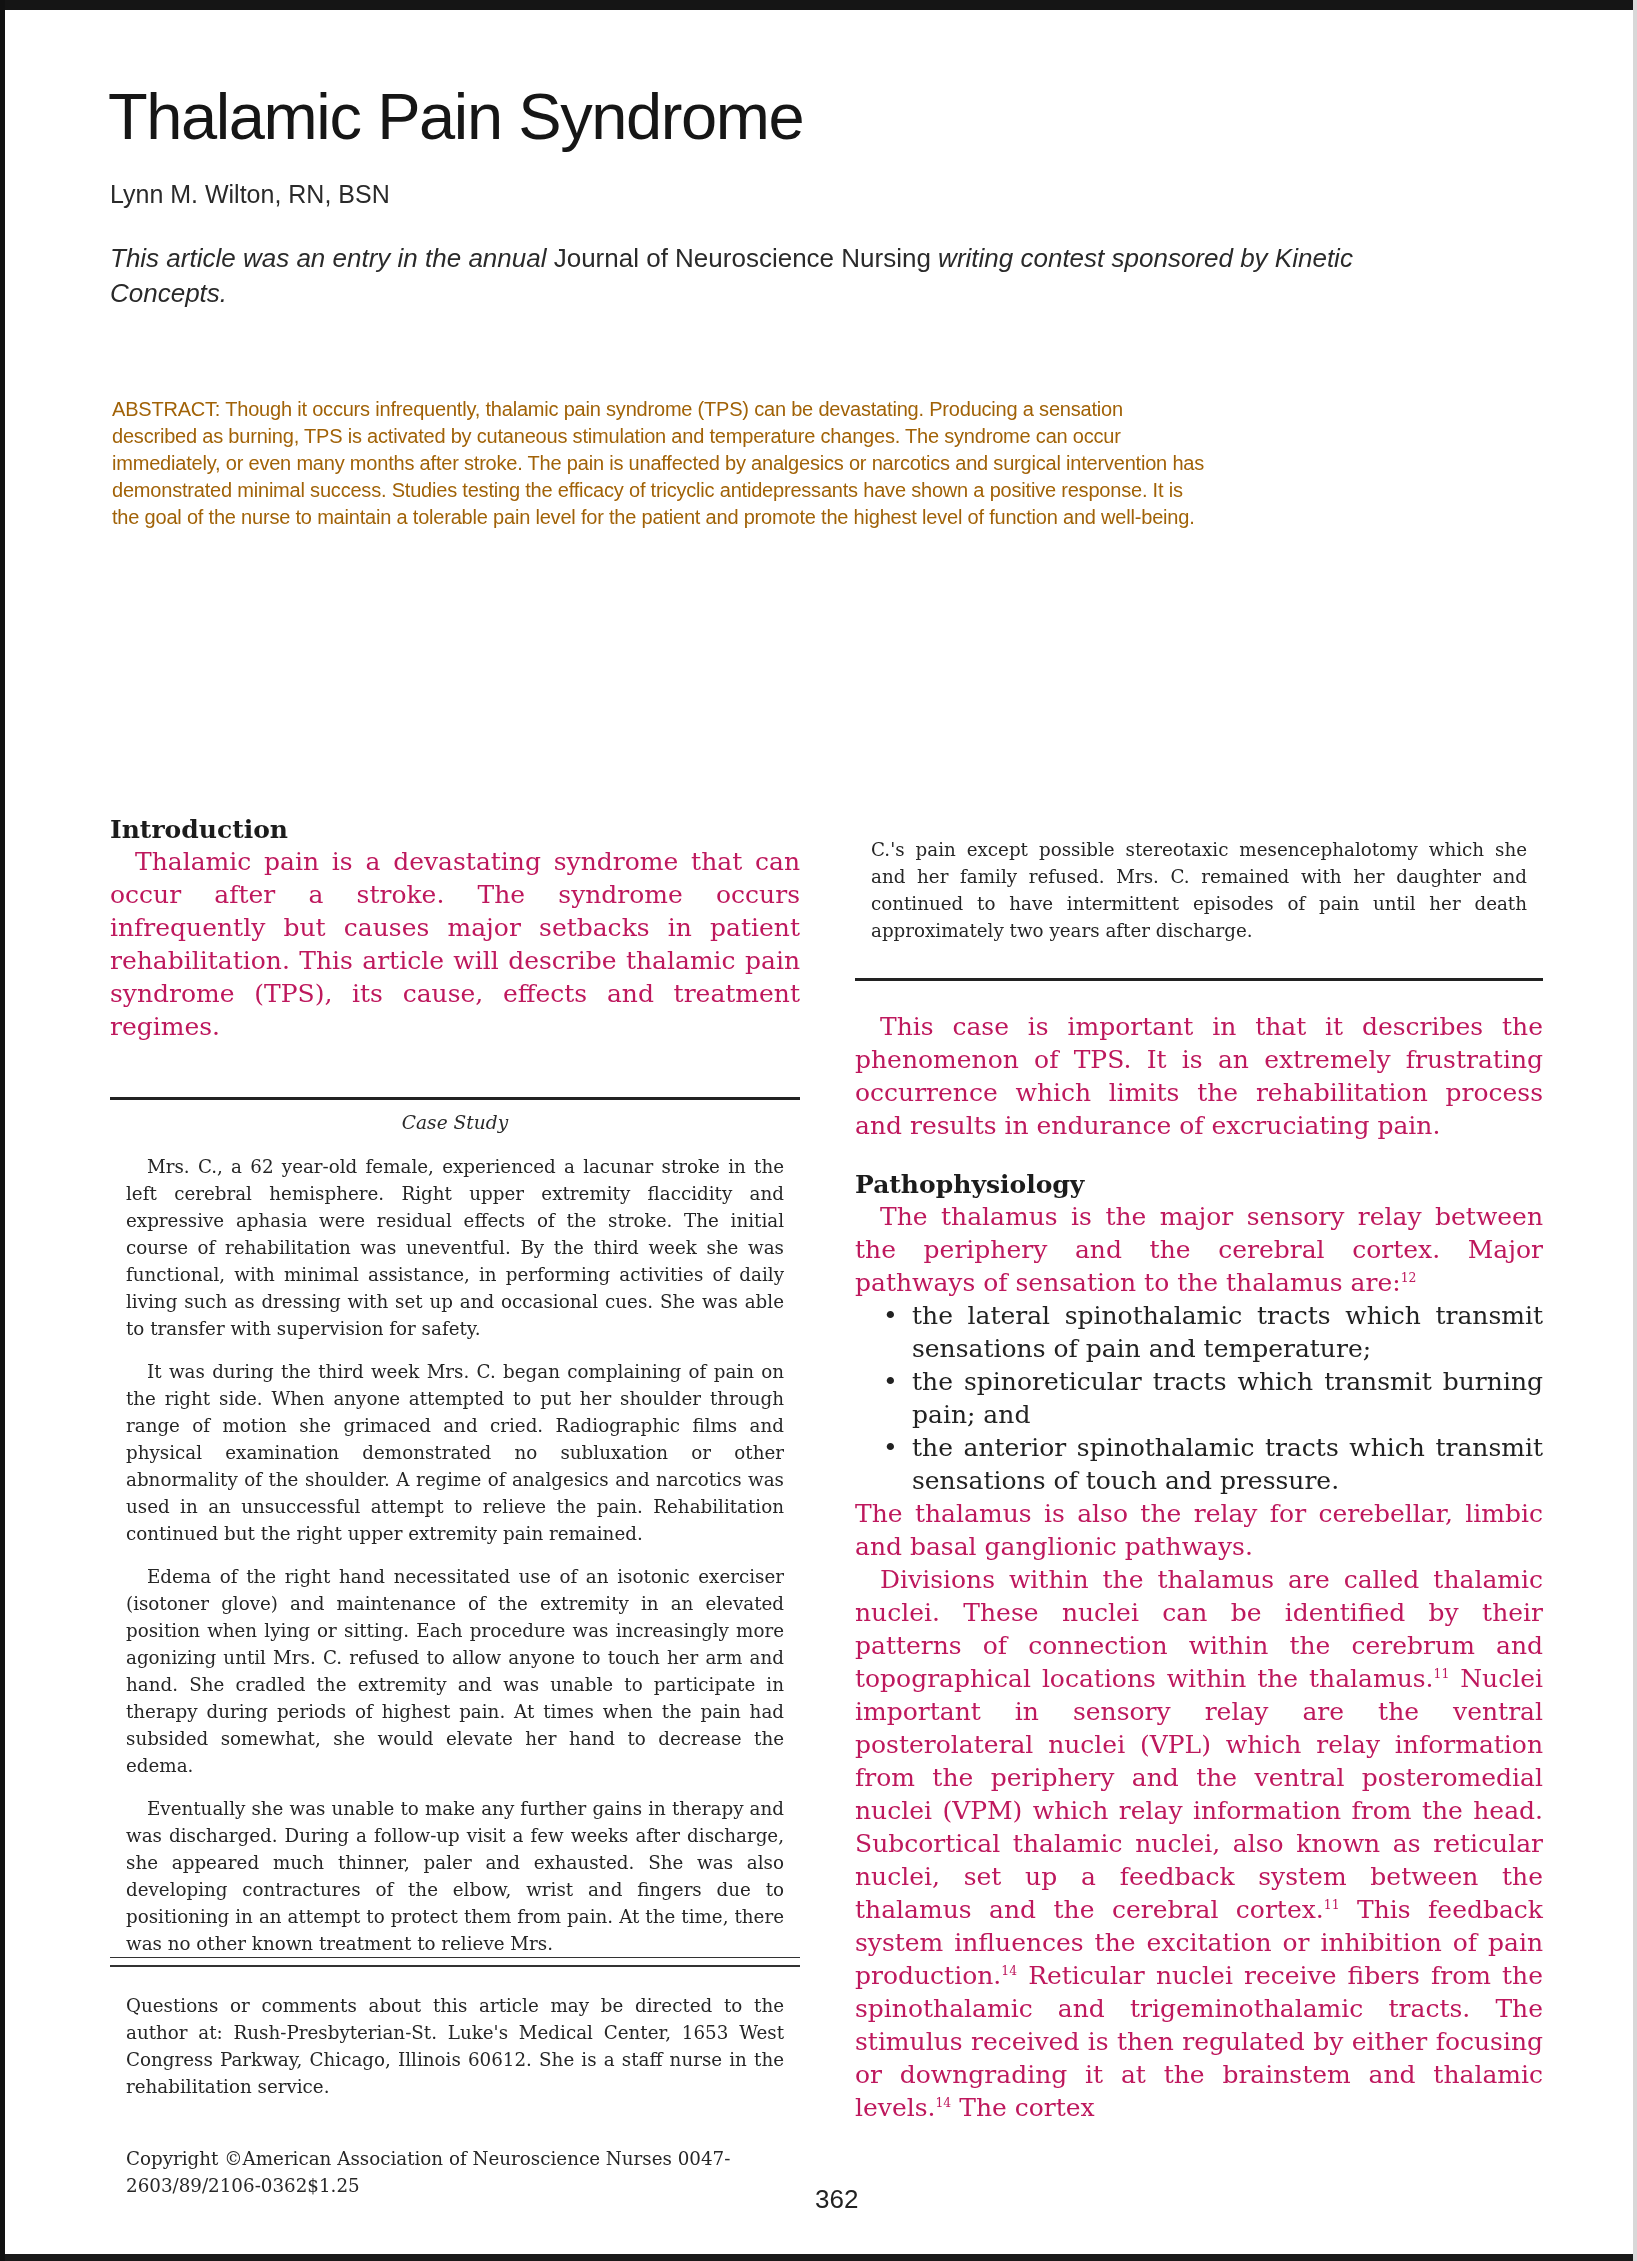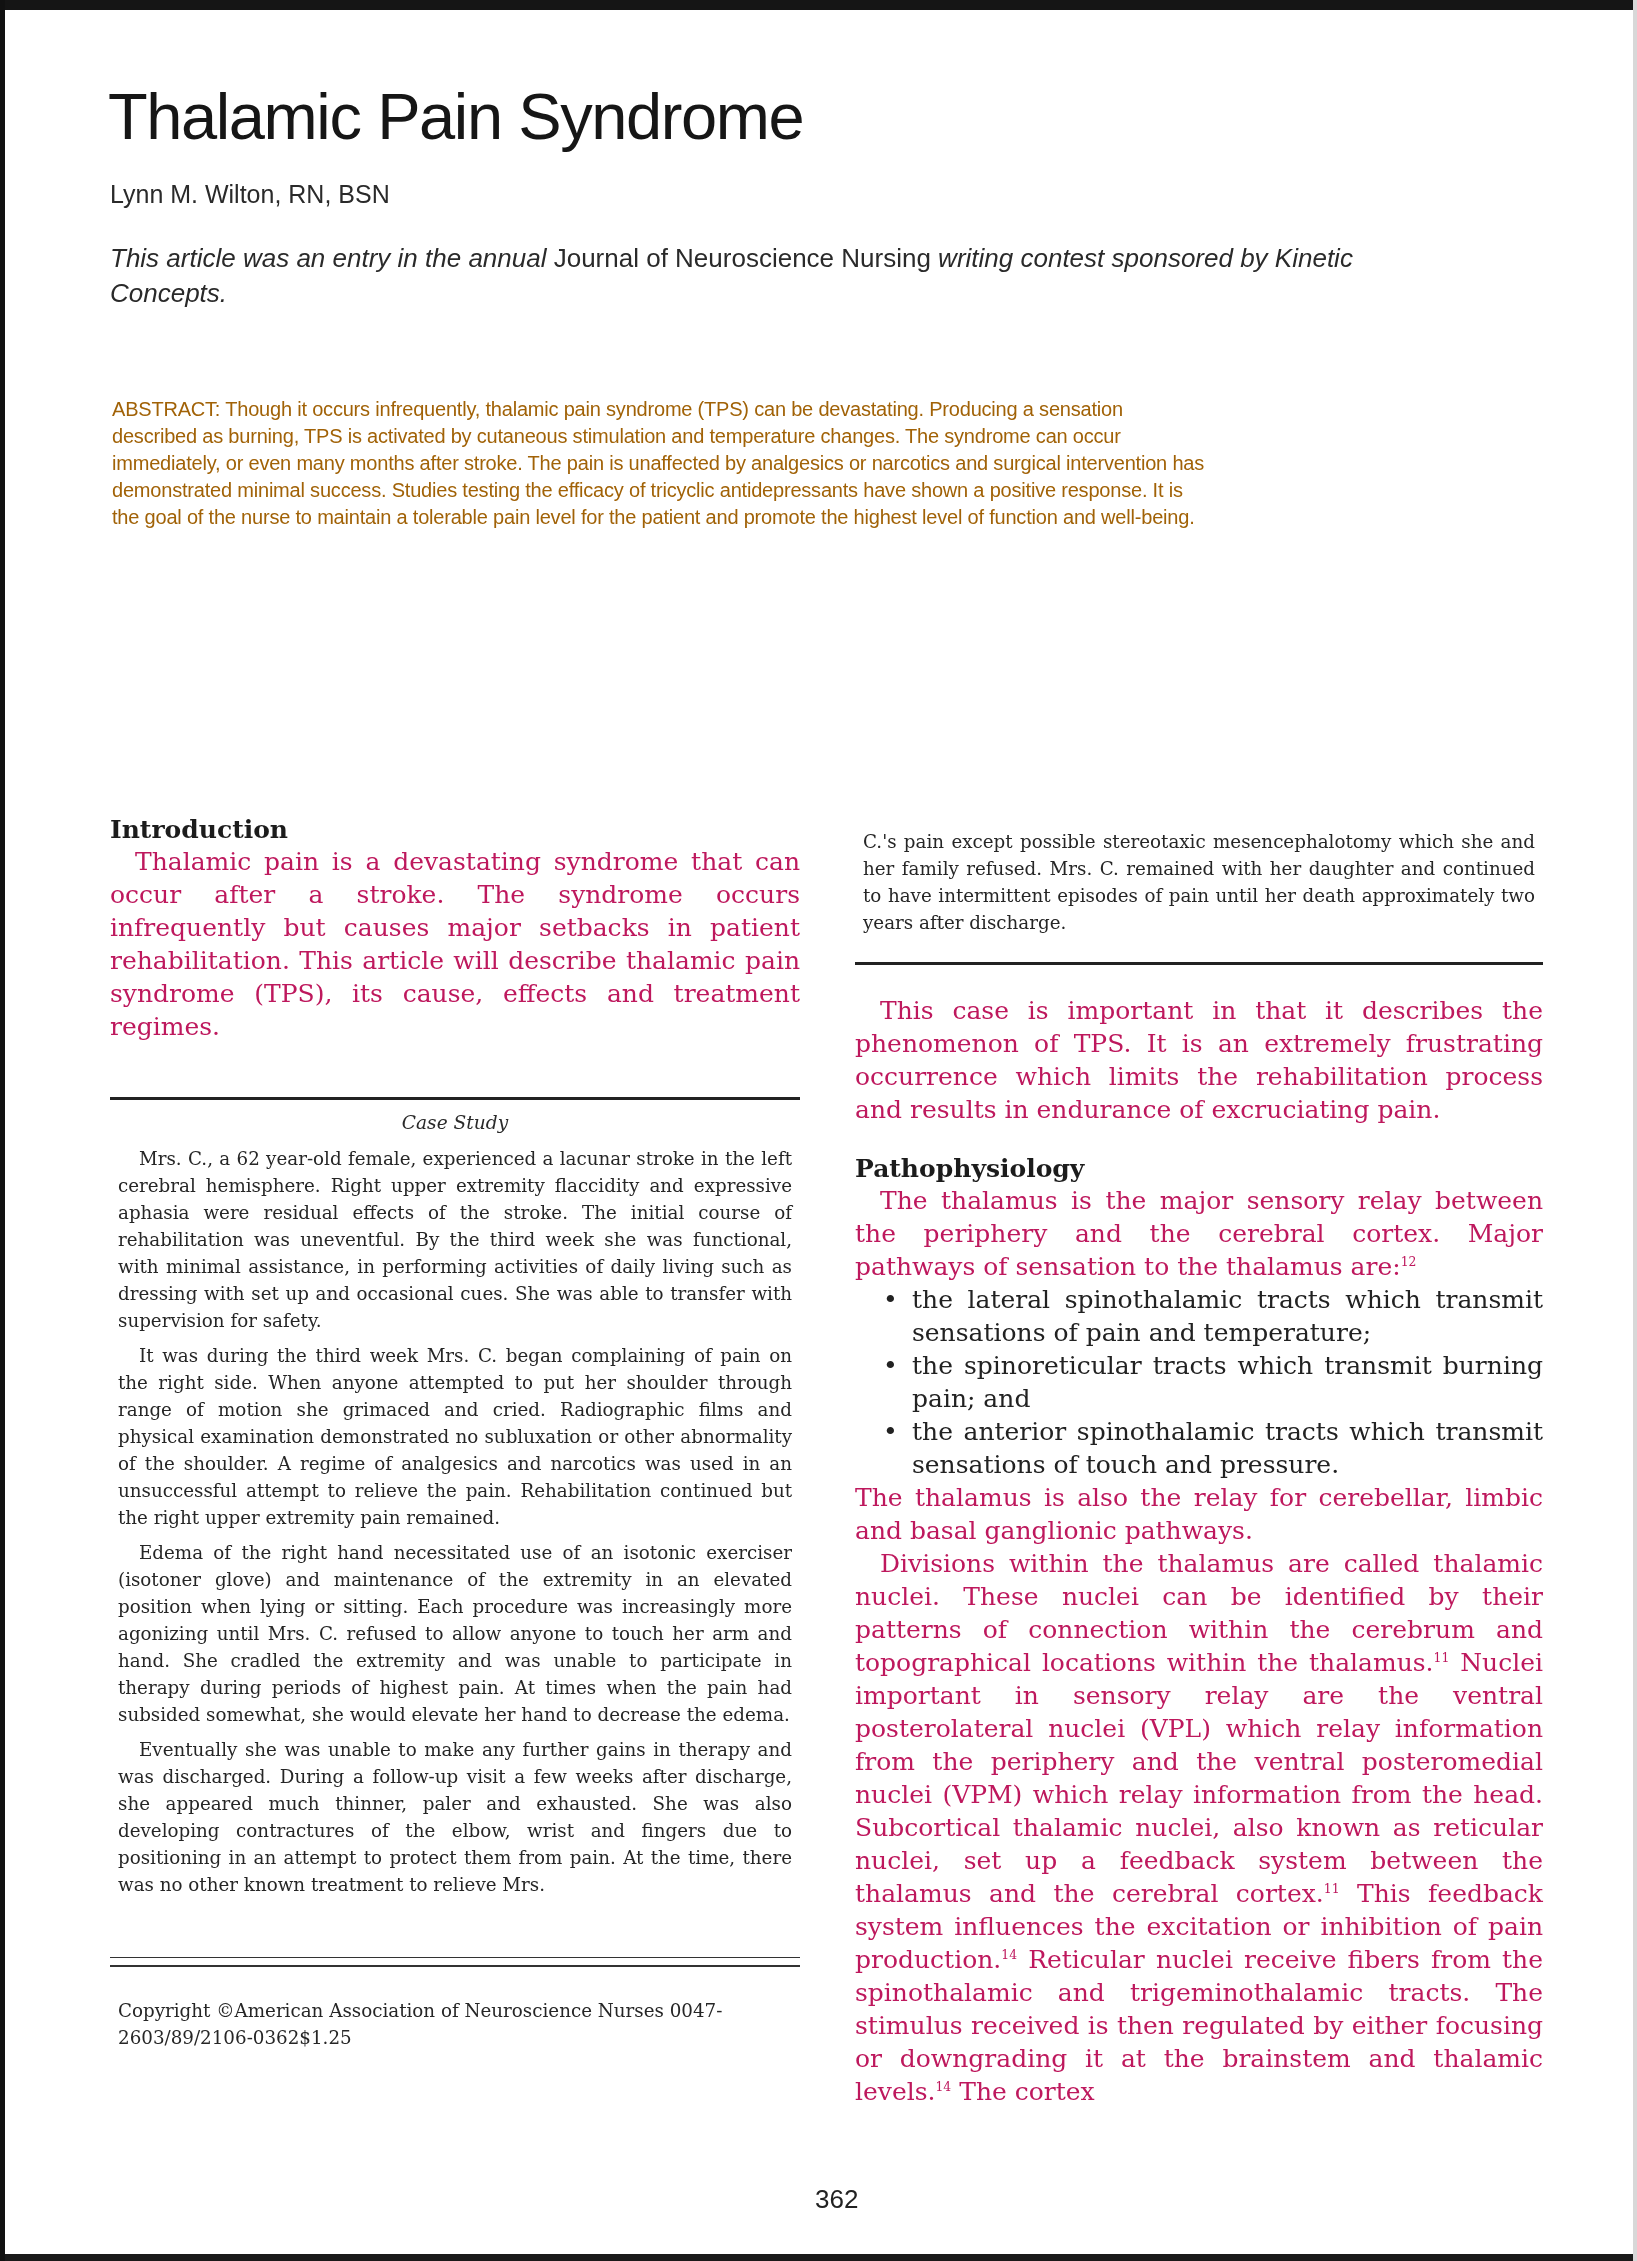--- a/index.html
+++ b/index.html
@@ -21,21 +21,21 @@
   .contest i { font-style: italic; }
   .abstract { position: absolute; left: 112px; top: 376px; width: 1098px; font-size: 20px; line-height: 27px; color: #a16207; letter-spacing: -0.2px; }
 
   .col { position: absolute; }
   .col-left { left: 110px; width: 690px; }
   .col-right { left: 855px; width: 688px; }
 
   h2.section { font-size: 25px; font-weight: bold; margin: 0; line-height: 30px; color: #1c1c1c; }
   p.body-lg { font-size: 25px; line-height: 33px; margin: 0; text-align: justify; text-indent: 25px; color: #be185d; }
   p.body-lg.noindent { text-indent: 0; }
-  p.body-sm { font-size: 18.3px; line-height: 27px; margin: 8px; text-align: justify; text-indent: 21px; color: #262626; }
+  p.body-sm { font-size: 18.3px; line-height: 27px; margin: 16px; text-align: justify; text-indent: 21px; color: #262626; }
   p.body-sm.noindent { text-indent: 0; }
   .casestudy-label { font-size: 18.6px; font-style: italic; text-align: center; line-height: 28px; color: #2a2a2a; }
   .rule-thick { height: 2.8px; background: #222; }
   .rule-thin { height: 1.4px; background: #333; }
   ul.bullets { list-style: none; margin: 0; padding: 0; }
   ul.bullets li { position: relative; padding-left: 57px; font-size: 25px; line-height: 33px; color: #222; text-align: justify; }
   ul.bullets li .bullet { position: absolute; left: 28px; top: 0; }
   sup { font-size: 12.4px; line-height: 0; vertical-align: super; }
   .page-number { position: absolute; left: 815px; top: 2184px; font-size: 26px; color: #222; font-family: "Liberation Sans", sans-serif; }
 </style>
@@ -68,20 +68,21 @@
     <p class="body-sm">Edema of the right hand necessitated use of an isotonic exerciser (isotoner glove) and maintenance of the extremity in an elevated position when lying or sitting. Each procedure was increasingly more agonizing until Mrs. C. refused to allow anyone to touch her arm and hand. She cradled the extremity and was unable to participate in therapy during periods of highest pain. At times when the pain had subsided somewhat, she would elevate her hand to decrease the edema.</p>
     <p class="body-sm">Eventually she was unable to make any further gains in therapy and was discharged. During a follow-up visit a few weeks after discharge, she appeared much thinner, paler and exhausted. She was also developing contractures of the elbow, wrist and fingers due to positioning in an attempt to protect them from pain. At the time, there was no other known treatment to relieve Mrs.</p>
   </div>
 </div>
 
 <div class="col col-left" style="top:1957px;">
   <div class="rule-thin"></div>
   <div style="height:7px;"></div>
   <div class="rule-thin"></div>
   <div style="height:9.7px;"></div>
+  <p class="body-sm noindent">Questions or comments about this article may be directed to the author at: Rush-Presbyterian-St. Luke's Medical Center, 1653 West Congress Parkway, Chicago, Illinois 60612. She is a staff nurse in the rehabilitation service.</p>
   <div style="height:12.4px;"></div>
   <p class="body-sm noindent" style="text-align:left;">Copyright ©American Association of Neuroscience Nurses 0047-2603/89/2106-0362$1.25</p>
 </div>
 
 <div class="col col-right" style="top:820px;">
   <p class="body-sm noindent">C.'s pain except possible stereotaxic mesencephalotomy which she and her family refused. Mrs. C. remained with her daughter and continued to have intermittent episodes of pain until her death approximately two years after discharge.</p>
   <div style="height:18px;"></div>
   <div class="rule-thick"></div>
   <div style="height:29px;"></div>
   <p class="body-lg">This case is important in that it describes the phenomenon of TPS. It is an extremely frustrating occurrence which limits the rehabilitation process and results in endurance of excruciating pain.</p>

